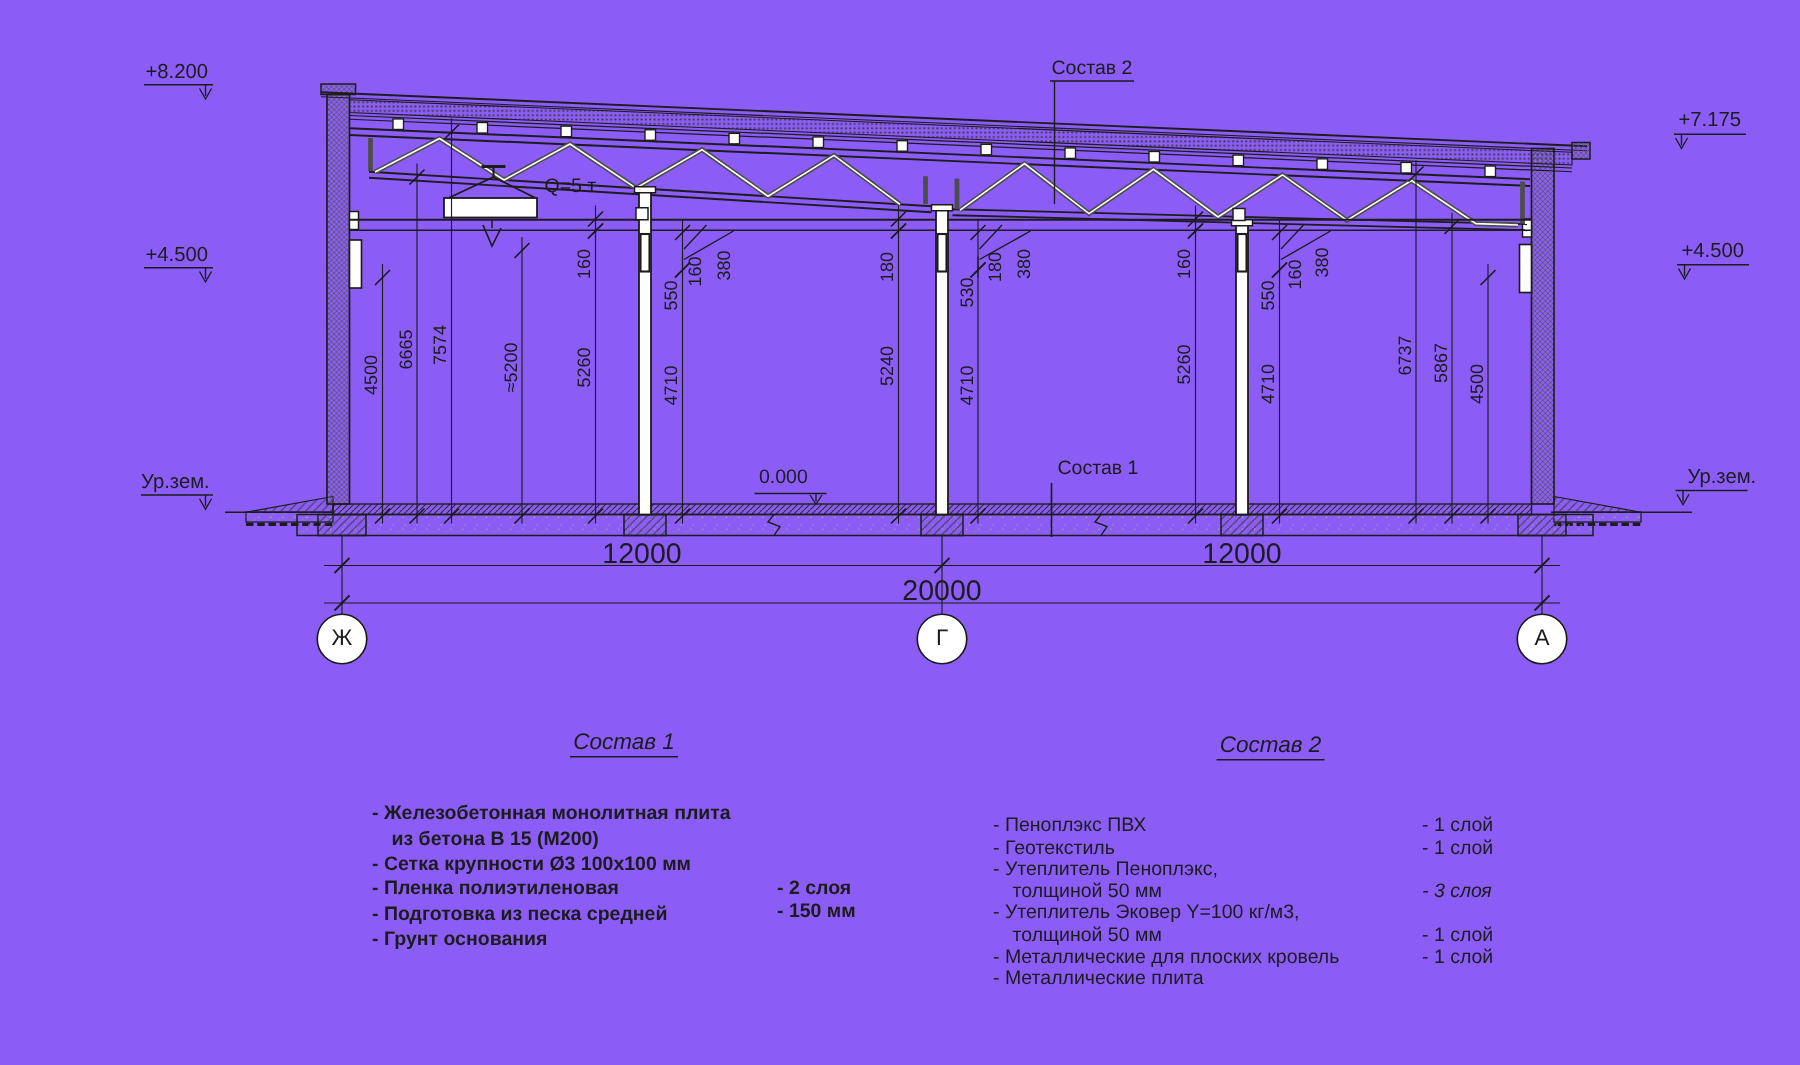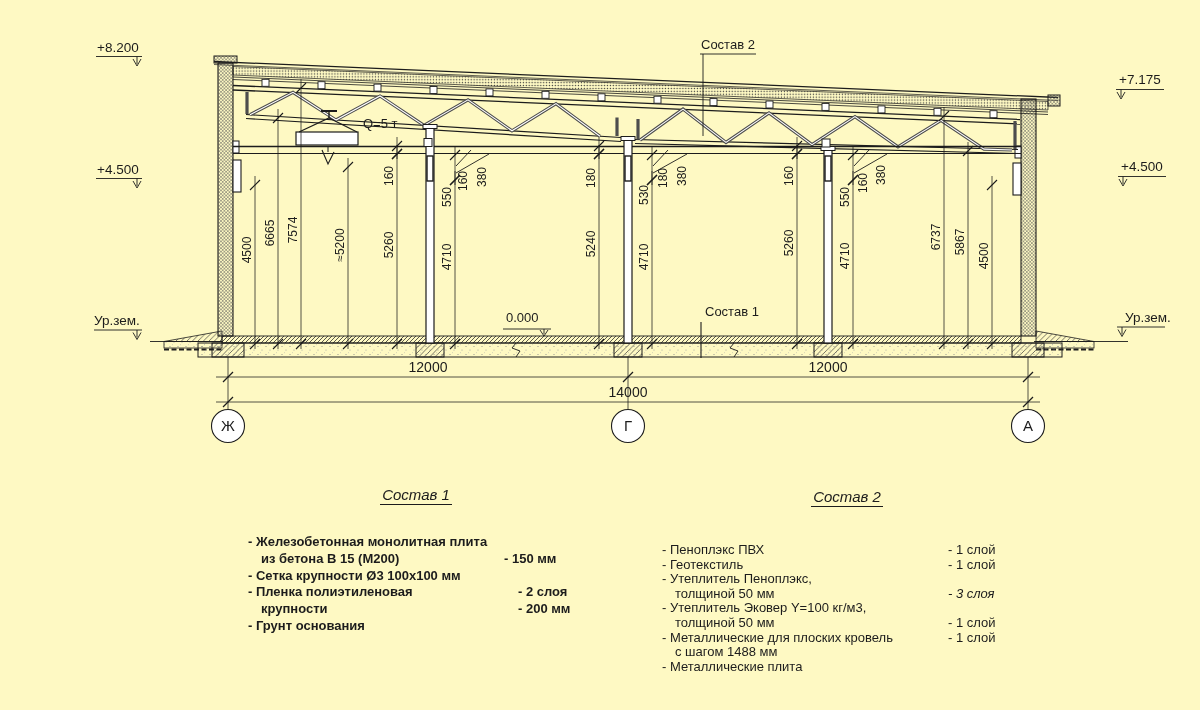--- a/index.html
+++ b/index.html
@@ -1,19 +1,19 @@
 <!DOCTYPE html>
 <html><head>
 <meta charset="utf-8">
 <style>
   html,body{margin:0;padding:0;background:#fff;}
-  .canvas{position:relative;width:1200px;height:710px;background:#fef9c3;overflow:hidden;
+  .canvas{position:relative;width:1200px;height:710px;background:#8b5cf6;overflow:hidden;
           font-family:"Liberation Sans","DejaVu Sans",sans-serif;color:#1c1c1c;}
   svg{position:absolute;left:0;top:0;}
-  .t{position:absolute;white-space:nowrap;font-size:14px;line-height:1.1;}
+  .t{position:absolute;white-space:nowrap;font-size:19px;line-height:1.1;}
   .ev{font-size:13.5px;}
   .rot{transform:translate(-50%,-50%) rotate(-90deg);font-size:12px;}
   .ctr{text-align:center;}
   .gl{width:36px;top-height:38px;height:38px;line-height:38px;text-align:center;font-size:15px;}
   .callout{font-size:13px;}
   .notes-title{position:absolute;width:172px;text-align:center;font-size:15px;font-style:italic;}
   .notes-title span{display:inline-block;border-bottom:1.2px solid #1c1c1c;padding:0 2px 1px 2px;}
   .nlist{position:absolute;font-size:13px;}
   .nrow{position:relative;}
   #sostav1-list{left:248px;top:534px;width:340px;font-weight:bold;}
@@ -280,45 +280,44 @@
 <div class="t ev" style="left:1121px;top:160px">+4.500</div>
 <div class="t ev" style="left:1125px;top:311px">Ур.зем.</div>
 
 <div class="t callout" style="left:701px;top:38px">Состав 2</div>
 <div class="t callout" style="left:705px;top:305px">Состав 1</div>
 <div class="t callout" style="left:506px;top:311px">0.000</div>
 <div class="t callout" style="left:363px;top:117px">Q=5 т</div>
 
 <div class="t ctr" style="left:368px;top:360px;width:120px">12000</div>
 <div class="t ctr" style="left:768px;top:360px;width:120px">12000</div>
-<div class="t ctr" style="left:568px;top:385px;width:120px">14000</div>
+<div class="t ctr" style="left:568px;top:385px;width:120px">20000</div>
 
 <div class="t gl" style="left:210px;top:407px">Ж</div>
 <div class="t gl" style="left:610px;top:407px">Г</div>
 <div class="t gl" style="left:1010px;top:407px">А</div>
 
 <div class="notes-title" style="left:330px;top:486px"><span>Состав 1</span></div>
 <div class="notes-title" style="left:761px;top:488px"><span>Состав 2</span></div>
 <div class="nlist" id="sostav1-list">
       <div class="nrow"><span class="nm">- Железобетонная монолитная плита</span></div>
-      <div class="nrow"><span class="nm ind">из бетона В 15 (М200)</span><span class="vl" style="left: 256px;">- 150 мм</span></div>
+      <div class="nrow"><span class="nm ind">из бетона В 15 (М200)</span><span class="vl" style="left: 270px; margin-top: 48px;">- 150 мм</span></div>
       <div class="nrow"><span class="nm">- Сетка крупности Ø3 100х100 мм</span></div>
       <div class="nrow"><span class="nm">- Пленка полиэтиленовая</span><span class="vl" style="left: 270px; text-align: center;">- 2 слоя</span></div>
-      <div class="nrow"><span class="nm ind">крупности</span><span class="vl" style="left: 270px;">- 200 мм</span></div>
+      <div class="nrow"><span class="nm">- Подготовка из песка средней</span></div>
       <div class="nrow"><span class="nm">- Грунт основания</span></div>
     </div>
 <div class="nlist" id="sostav2-list">
       <div class="nrow"><span class="nm">- Пеноплэкс ПВХ</span><span class="vl" style="left: 286px;">- 1 слой</span></div>
       <div class="nrow"><span class="nm">- Геотекстиль</span><span class="vl" style="left: 286px;">- 1 слой</span></div>
       <div class="nrow"><span class="nm">- Утеплитель Пеноплэкс,</span></div>
       <div class="nrow"><span class="nm ind">толщиной 50 мм</span><span class="vl" style="left: 286px; font-style: italic;">- 3 слоя</span></div>
       <div class="nrow"><span class="nm">- Утеплитель Эковер Y=100 кг/м3,</span></div>
       <div class="nrow"><span class="nm ind">толщиной 50 мм</span><span class="vl" style="left: 286px;">- 1 слой</span></div>
       <div class="nrow"><span class="nm">- Металлические для плоских кровель</span><span class="vl" style="left: 286px;">- 1 слой</span></div>
-      <div class="nrow"><span class="nm ind">с шагом 1488 мм</span></div>
       <div class="nrow"><span class="nm">- Металлические плита</span></div>
     </div>
 
 <div class="t rot" style="left: 248px; top: 250px;">4500</div>
     <div class="t rot" style="left: 271px; top: 233px;">6665</div>
     <div class="t rot" style="left: 294px; top: 230px;">7574</div>
     <div class="t rot" style="left: 341px; top: 245px;">≈5200</div>
     <div class="t rot" style="left: 390px; top: 176px;">160</div>
     <div class="t rot" style="left: 390px; top: 245px;">5260</div>
     <div class="t rot" style="left: 448px; top: 197px;">550</div>

